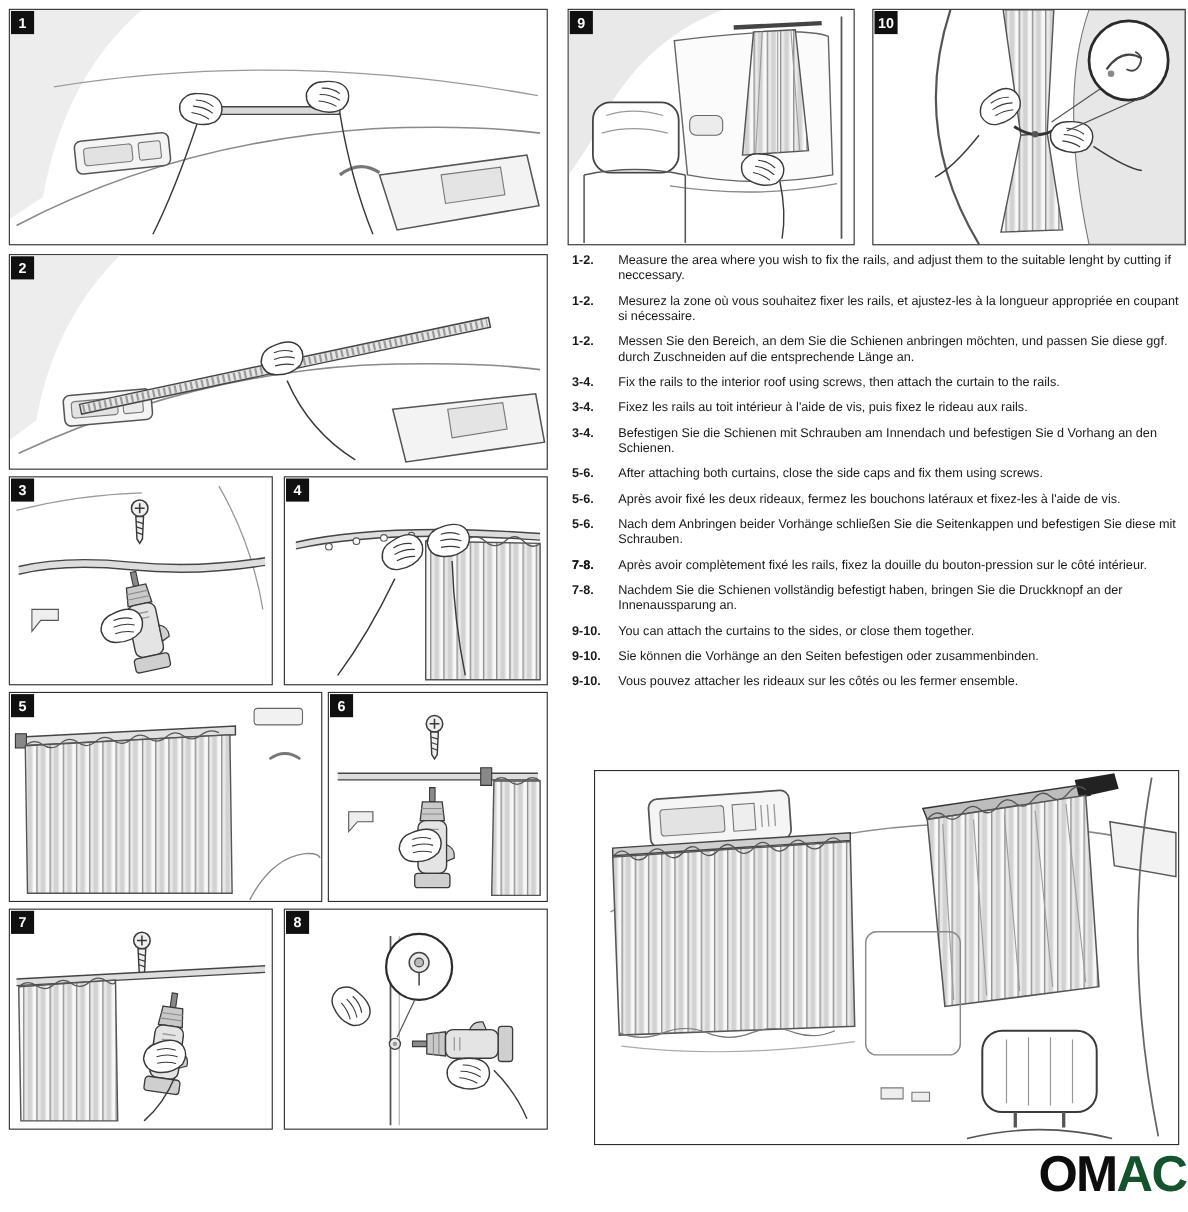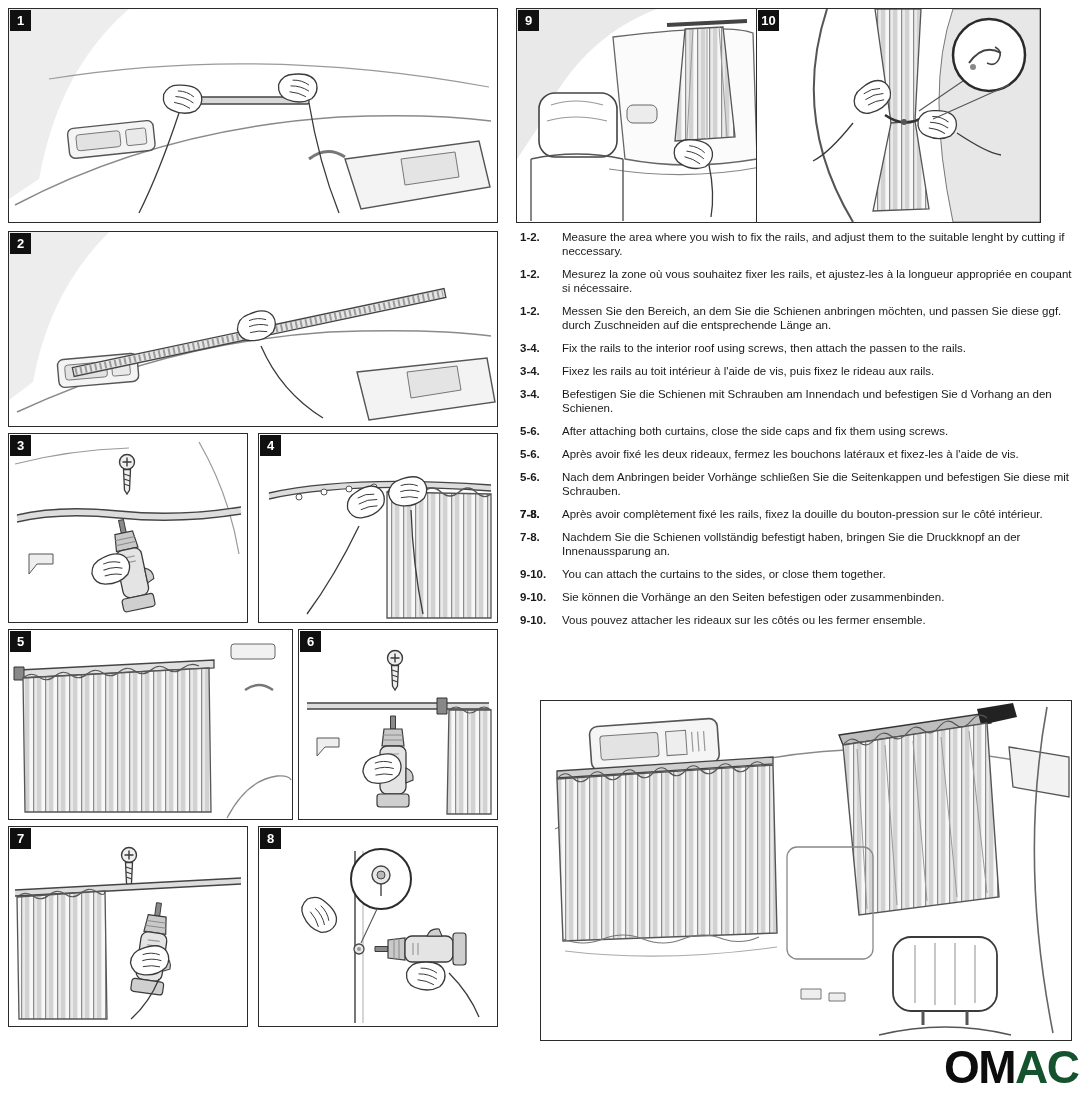--- a/index.html
+++ b/index.html
@@ -12,21 +12,21 @@
   
   .p1{left:8px;top:8px;width:490px;height:215px;}
   .p2{left:8px;top:231px;width:490px;height:196px;}
   .p3{left:8px;top:433px;width:240px;height:190px;}
   .p4{left:258px;top:433px;width:240px;height:190px;}
   .p5{left:8px;top:629px;width:285px;height:191px;}
   .p6{left:298px;top:629px;width:200px;height:191px;}
   .p7{left:8px;top:826px;width:240px;height:201px;}
   .p8{left:258px;top:826px;width:240px;height:201px;}
   .p9{left:516px;top:8px;width:261px;height:215px;}
-  .p10{left:756px;top:8px;width:285px;height:215px;text-align:center;}
+  .p10{left:793px;top:8px;width:285px;height:215px;text-align:center;}
   .pbig{left:540px;top:700px;width:532px;height:341px;}
   
   #instructions{position:absolute;left:520px;top:230px;width:554px;font-size:11.5px;line-height:14px;}
   .instr-row{position:relative;padding-left:42px;margin-bottom:9px;}
   .instr-row .step{position:absolute;left:0;top:0;width:36px;text-align:left;font-weight:bold;}
   
   #logo{position:absolute;left:944px;top:1044px;font-size:46px;font-weight:bold;letter-spacing:-1.5px;
         color:#0d0d0d;line-height:1;}
   
   svg path, svg rect, svg circle, svg line { vector-effect: non-scaling-stroke; }
@@ -304,21 +304,21 @@
       <circle cx="216" cy="58" r="3" fill="#888"></circle>
       <path d="M206,72 L162,102 M252,76 L176,110" stroke="#555" stroke-width="1.1" fill="none"></path>
     </g>
   </svg>
 </figure>
 
 <div id="instructions">
   <div class="instr-row"><span class="step">1-2.</span><span class="itext">Measure the area where you wish to fix the rails, and adjust them to the suitable lenght by cutting if neccessary.</span></div>
   <div class="instr-row"><span class="step">1-2.</span><span class="itext">Mesurez la zone où vous souhaitez fixer les rails, et ajustez-les à la longueur appropriée en coupant si nécessaire.</span></div>
   <div class="instr-row"><span class="step">1-2.</span><span class="itext">Messen Sie den Bereich, an dem Sie die Schienen anbringen möchten, und passen Sie diese ggf. durch Zuschneiden auf die entsprechende Länge an.</span></div>
-  <div class="instr-row"><span class="step">3-4.</span><span class="itext">Fix the rails to the interior roof using screws, then attach the passen to the rails.</span></div>
+  <div class="instr-row"><span class="step">3-4.</span><span class="itext">Fix the rails to the interior roof using screws, then attach the curtain to the rails.</span></div>
   <div class="instr-row"><span class="step">3-4.</span><span class="itext">Fixez les rails au toit intérieur à l'aide de vis, puis fixez le rideau aux rails.</span></div>
   <div class="instr-row"><span class="step">3-4.</span><span class="itext">Befestigen Sie die Schienen mit Schrauben am Innendach und befestigen Sie d Vorhang an den Schienen.</span></div>
   <div class="instr-row"><span class="step">5-6.</span><span class="itext">After attaching both curtains, close the side caps and fix them using screws.</span></div>
   <div class="instr-row"><span class="step">5-6.</span><span class="itext">Après avoir fixé les deux rideaux, fermez les bouchons latéraux et fixez-les à l'aide de vis.</span></div>
   <div class="instr-row"><span class="step">5-6.</span><span class="itext">Nach dem Anbringen beider Vorhänge schließen Sie die Seitenkappen und befestigen Sie diese mit Schrauben.</span></div>
   <div class="instr-row"><span class="step">7-8.</span></div>
   <div class="instr-row"><span class="step">7-8.</span><span class="itext">Après avoir complètement fixé les rails, fixez la douille du bouton-pression sur le côté intérieur.</span></div>
   <div class="instr-row"><span class="step">7-8.</span><span class="itext">Nachdem Sie die Schienen vollständig befestigt haben, bringen Sie die Druckknopf an der Innenaussparung an.</span></div>
   <div class="instr-row"><span class="step">9-10.</span><span class="itext">You can attach the curtains to the sides, or close them together.</span></div>
   <div class="instr-row"><span class="step">9-10.</span><span class="itext">Sie können die Vorhänge an den Seiten befestigen oder zusammenbinden.</span></div>

